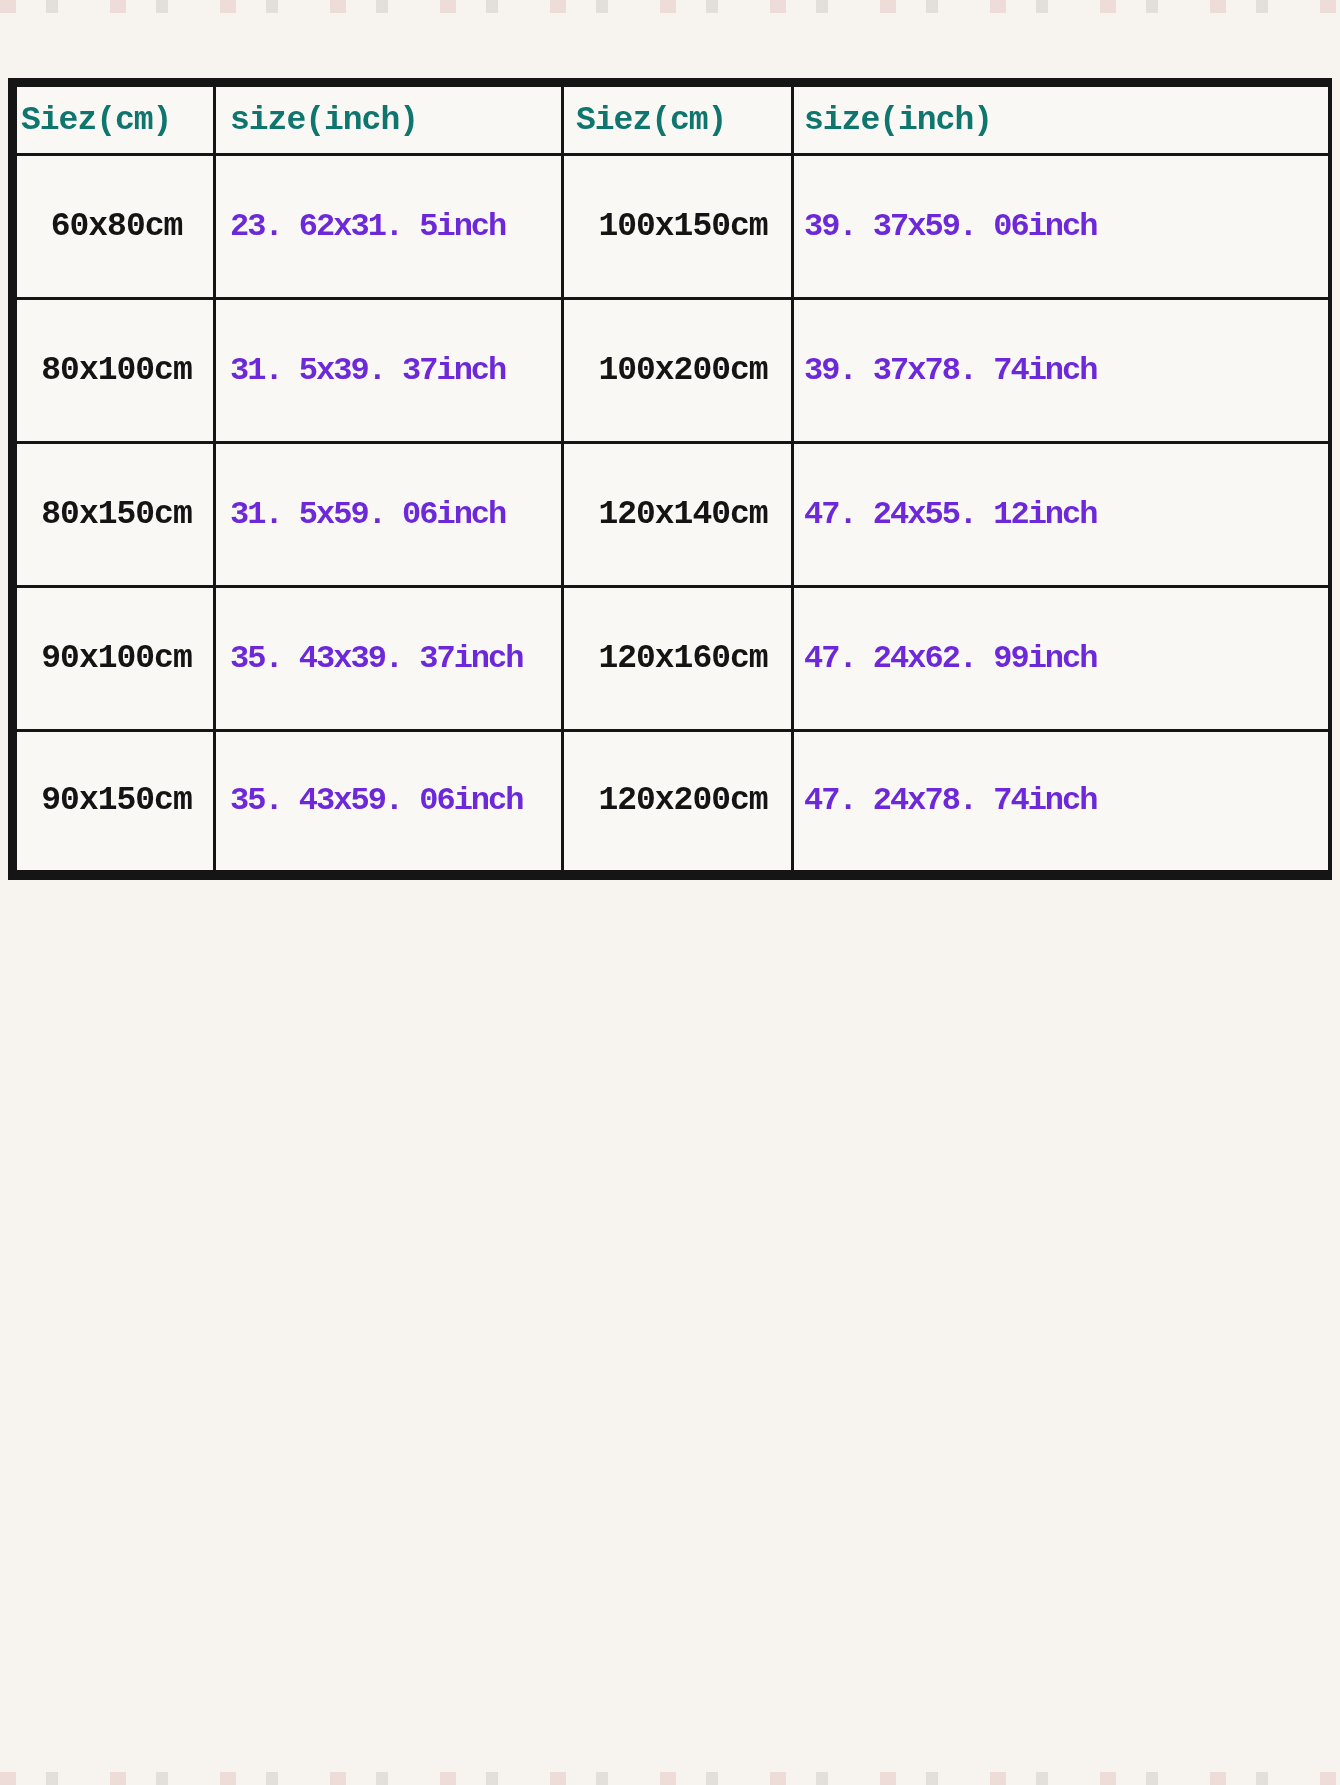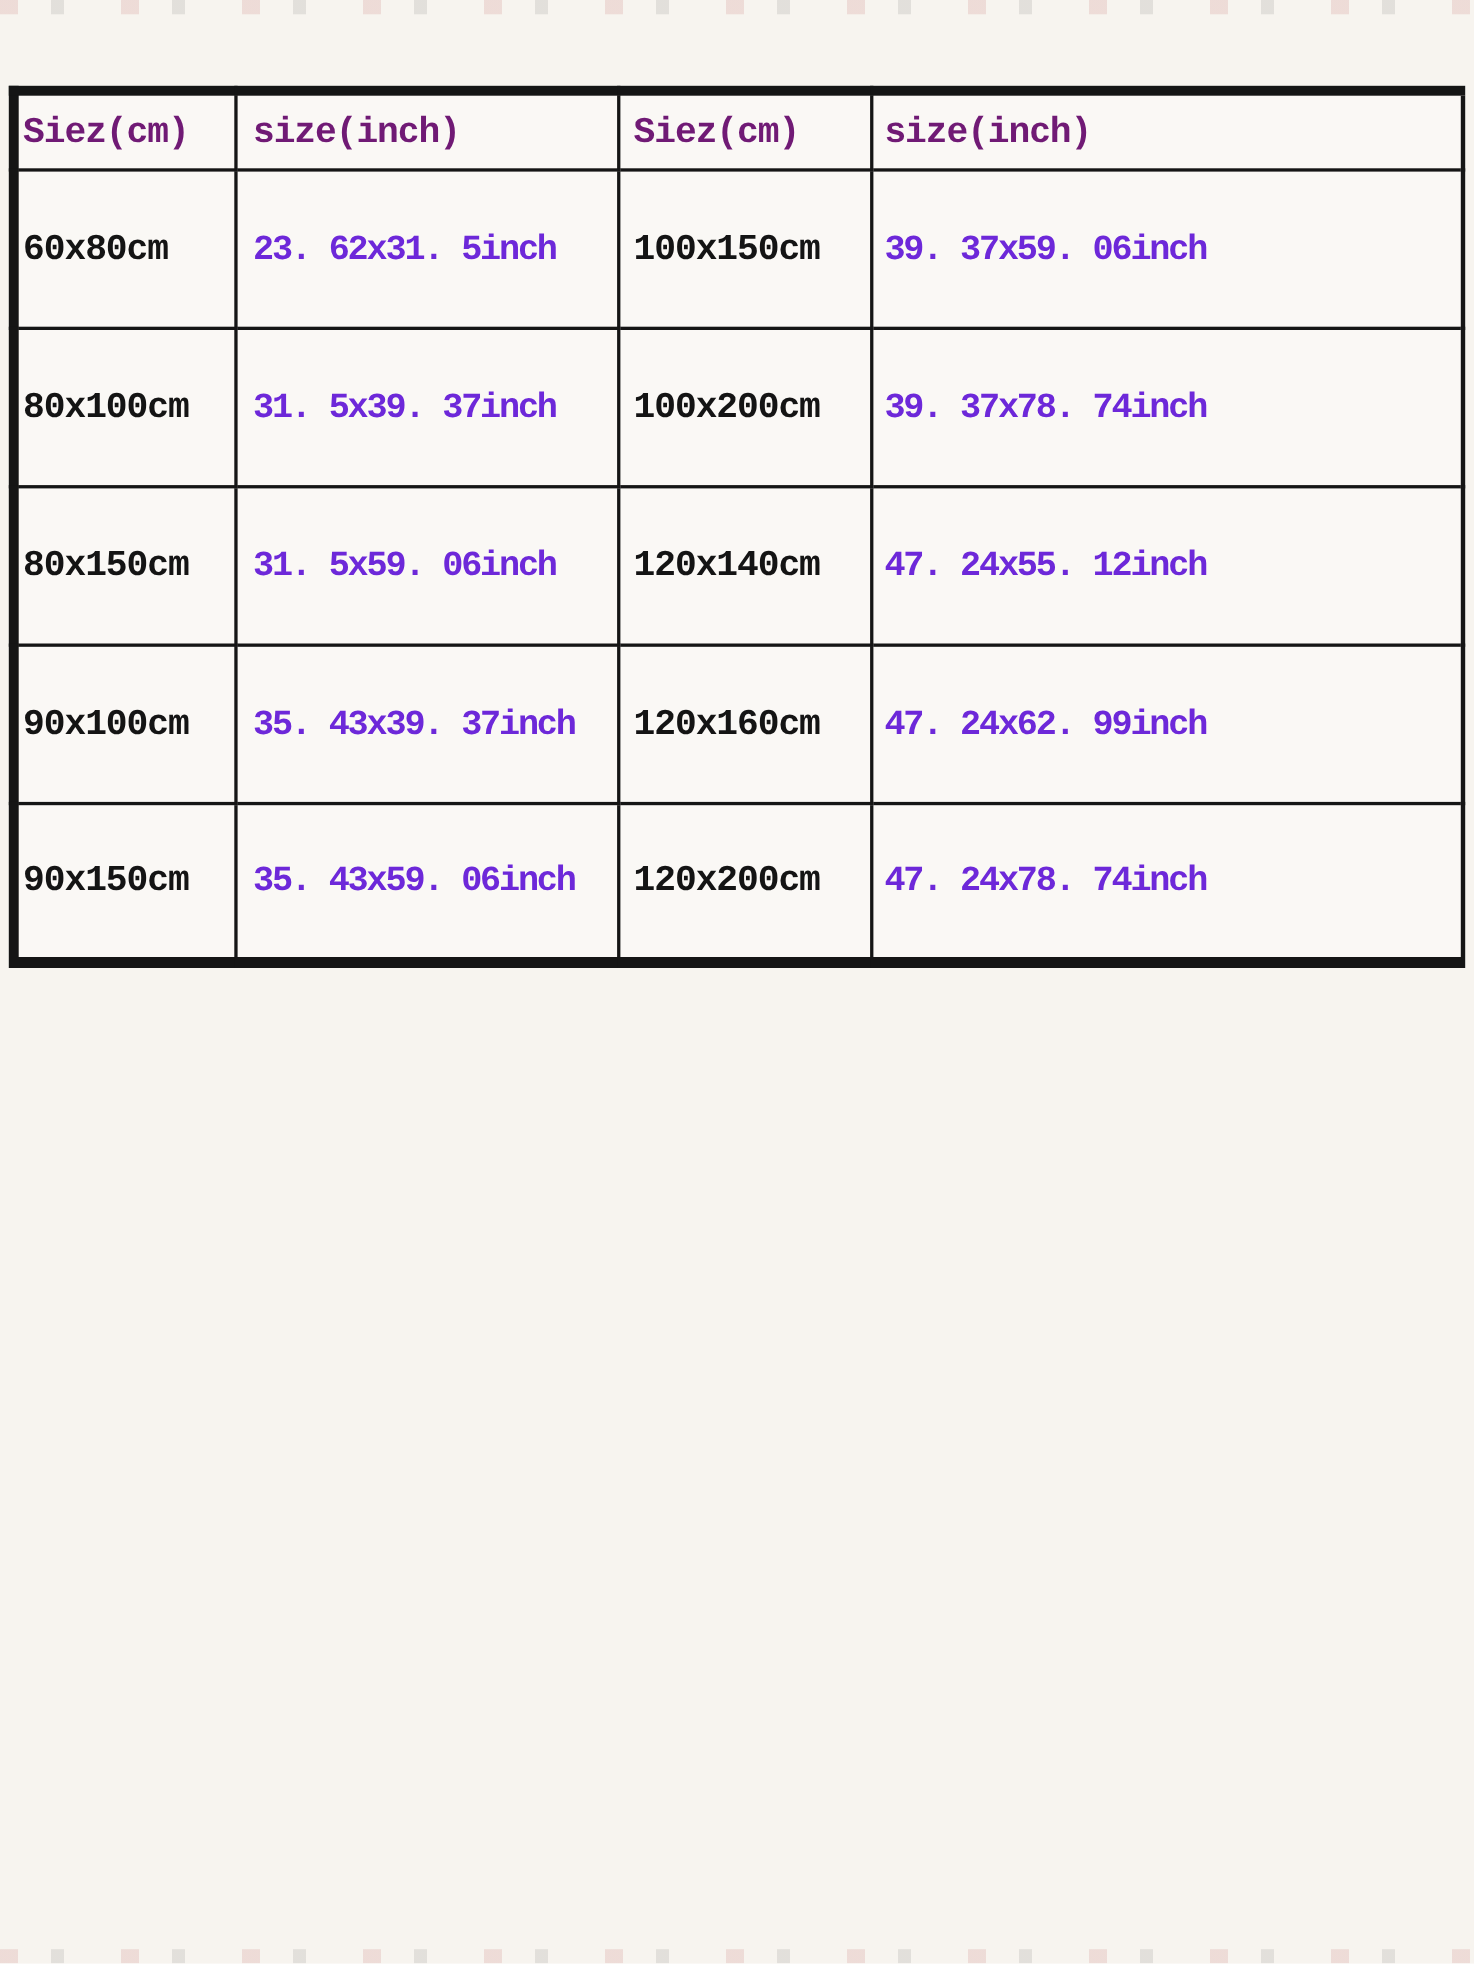--- a/index.html
+++ b/index.html
@@ -51,27 +51,28 @@
     vertical-align: middle;
     text-align: left;
     overflow: hidden;
     white-space: nowrap;
   }
   .size-table thead tr { height: 72px; }
   .size-table tbody tr { height: 144px; }
 
   .size-table th {
     font-size: 33px;
-    color: #701a75;
+    color: #0f766e;
     letter-spacing: -1px;
   }
   .size-table td.cm {
     font-size: 33px;
     color: #141414;
     letter-spacing: -1px;
+    text-align: center;
   }
   .size-table td.inch {
     font-size: 32px;
     color: #6d28d9;
     letter-spacing: -2px;
   }
   .size-table th:nth-child(1), .size-table td:nth-child(1) { padding-left: 4px; }
   .size-table th:nth-child(2), .size-table td:nth-child(2) { padding-left: 14px; }
   .size-table th:nth-child(3), .size-table td:nth-child(3) { padding-left: 12px; }
   .size-table th:nth-child(4), .size-table td:nth-child(4) { padding-left: 10px; }

